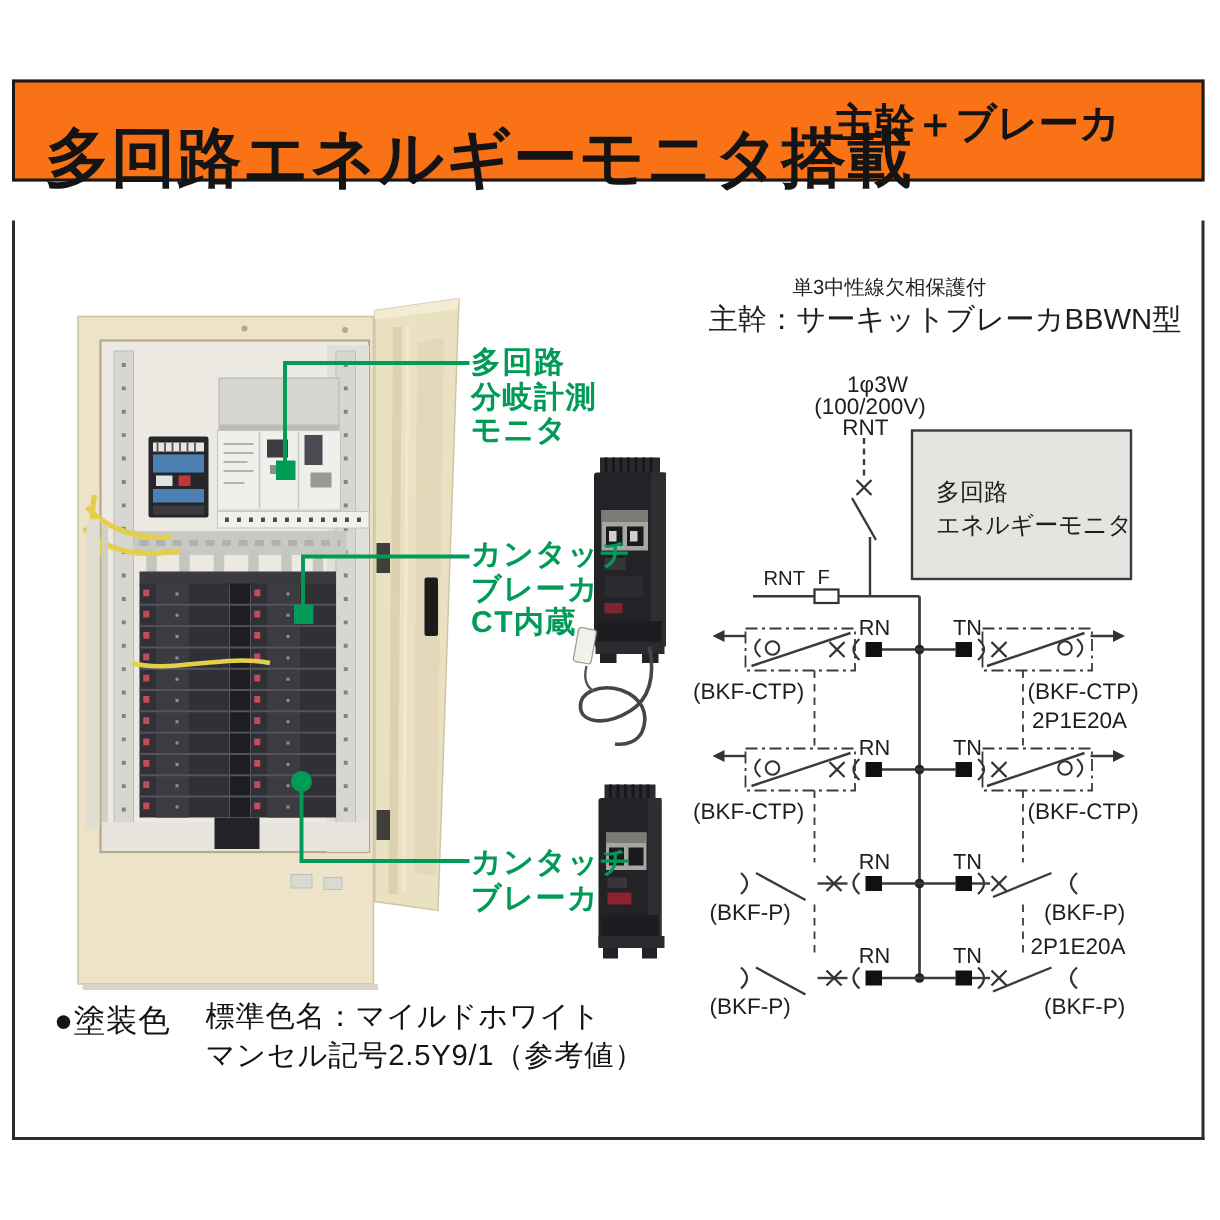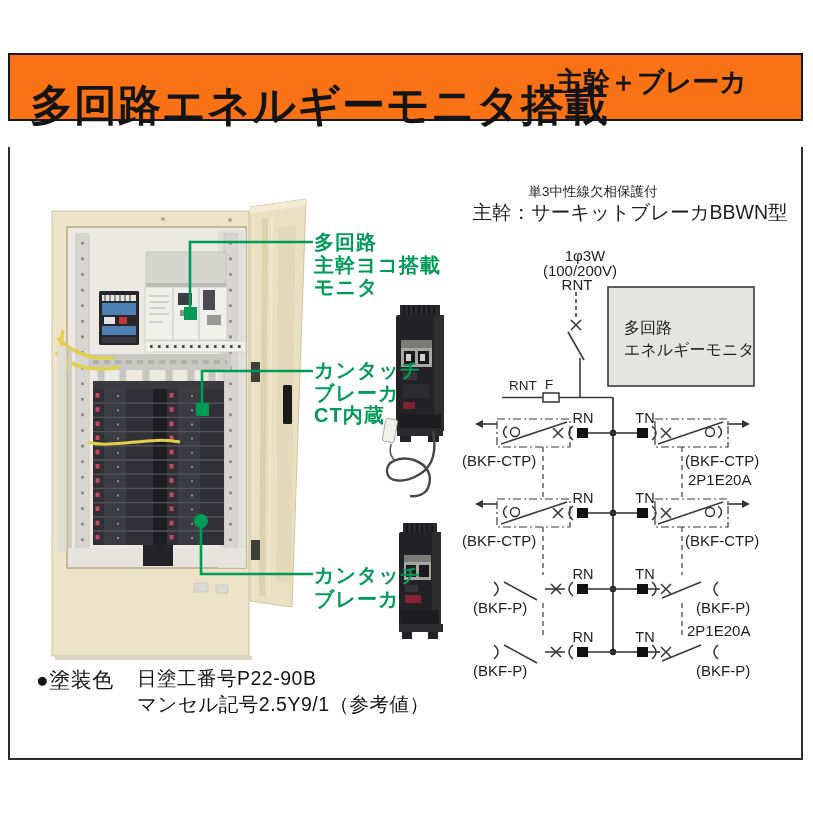--- a/index.html
+++ b/index.html
@@ -320,30 +320,30 @@
       <text class="t14" x="583" y="642" text-anchor="middle">RN</text>
       <text class="t14" x="645" y="642" text-anchor="middle">TN</text>
       <text class="t15" x="473" y="676">(BKF-P)</text>
       <text class="t15" x="696" y="676">(BKF-P)</text>
     </g>
   </g>
 </svg>
 
 <div class="abs green-label" id="gl1">
   <div>多回路</div>
-  <div>主幹ヨコ搭載</div>
+  <div>分岐計測</div>
   <div>モニタ</div>
 </div>
 <div class="abs green-label" id="gl2">
   <div>カンタッチ</div>
   <div>ブレーカ</div>
   <div>CT内蔵</div>
 </div>
 <div class="abs green-label" id="gl3">
   <div>カンタッチ</div>
   <div>ブレーカ</div>
 </div>
 
 <div class="abs" id="paint-heading">●塗装色</div>
 <div class="abs" id="paint-lines">
-  <div>日塗工番号P22-90B</div>
+  <div>標準色名：マイルドホワイト</div>
   <div>マンセル記号2.5Y9/1（参考値）</div>
 </div>
 
 </body></html>

